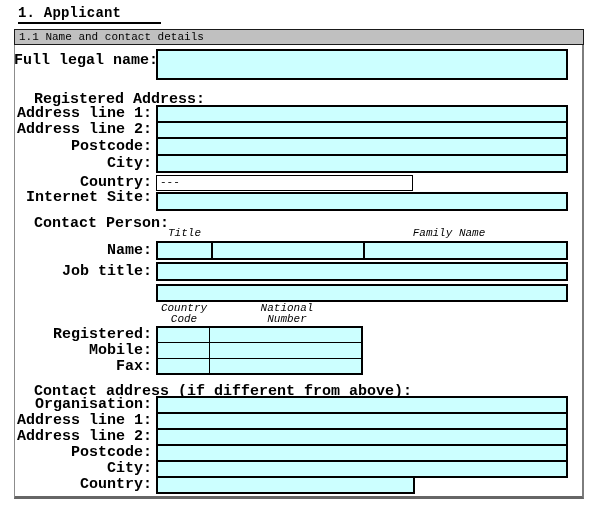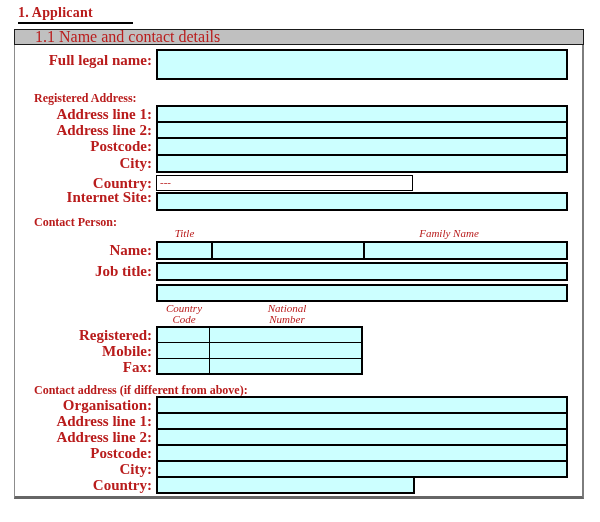--- a/index.html
+++ b/index.html
@@ -1,39 +1,39 @@
 <!DOCTYPE html>
 <html><head>
 <meta charset="utf-8">
 <style>
   html,body { margin:0; padding:0; background:#ffffff; }
   .page {
     position:relative; width:600px; height:522px; background:#ffffff;
-    font-family:Liberation Serif, serif; color:#b91c1c; overflow:hidden;
+    font-family:Liberation Mono, monospace; color:#000000; overflow:hidden;
   }
   .doc-title {
     position:absolute; left:18px; top:5px; font-size:14px; font-weight:bold;
     border-bottom:2px solid #000; padding:0 40px 1px 0; letter-spacing:0.2px;
   }
   .section-box {
     position:absolute; left:14px; top:29px; width:570px; height:470px;
     box-sizing:border-box; background:#ffffff;
     border-left:1px solid #8c8c8c; border-right:2px solid #7d7d7d; border-bottom:3px solid #666666;
   }
   .section-header {
     position:absolute; left:14px; top:29px; width:570px; height:16px;
     box-sizing:border-box; background:#C0C0C0; border:1px solid #1a1a1a;
-    font-size:16px; line-height:14px; padding-left:20px;
+    font-size:11px; line-height:14px; padding-left:4px;
   }
   .lbl {
     position:absolute; left:14px; width:138px; text-align:right;
     font-size:15px; font-weight:bold; white-space:nowrap;
   }
   .heading {
-    position:absolute; left:34px; font-size:12px; font-weight:bold; white-space:nowrap;
+    position:absolute; left:34px; font-size:15px; font-weight:bold; white-space:nowrap;
   }
   .colhead {
     position:absolute; font-size:11px; font-style:italic; text-align:center; line-height:11px;
   }
   .field {
     position:absolute; left:156px; width:412px; box-sizing:border-box;
     background:#CCFFFF; border:2px solid #000000;
   }
   .field.white { background:#ffffff; border-width:1px; font-size:11px; line-height:13px; padding-left:3px; }
   .phone-grid {

